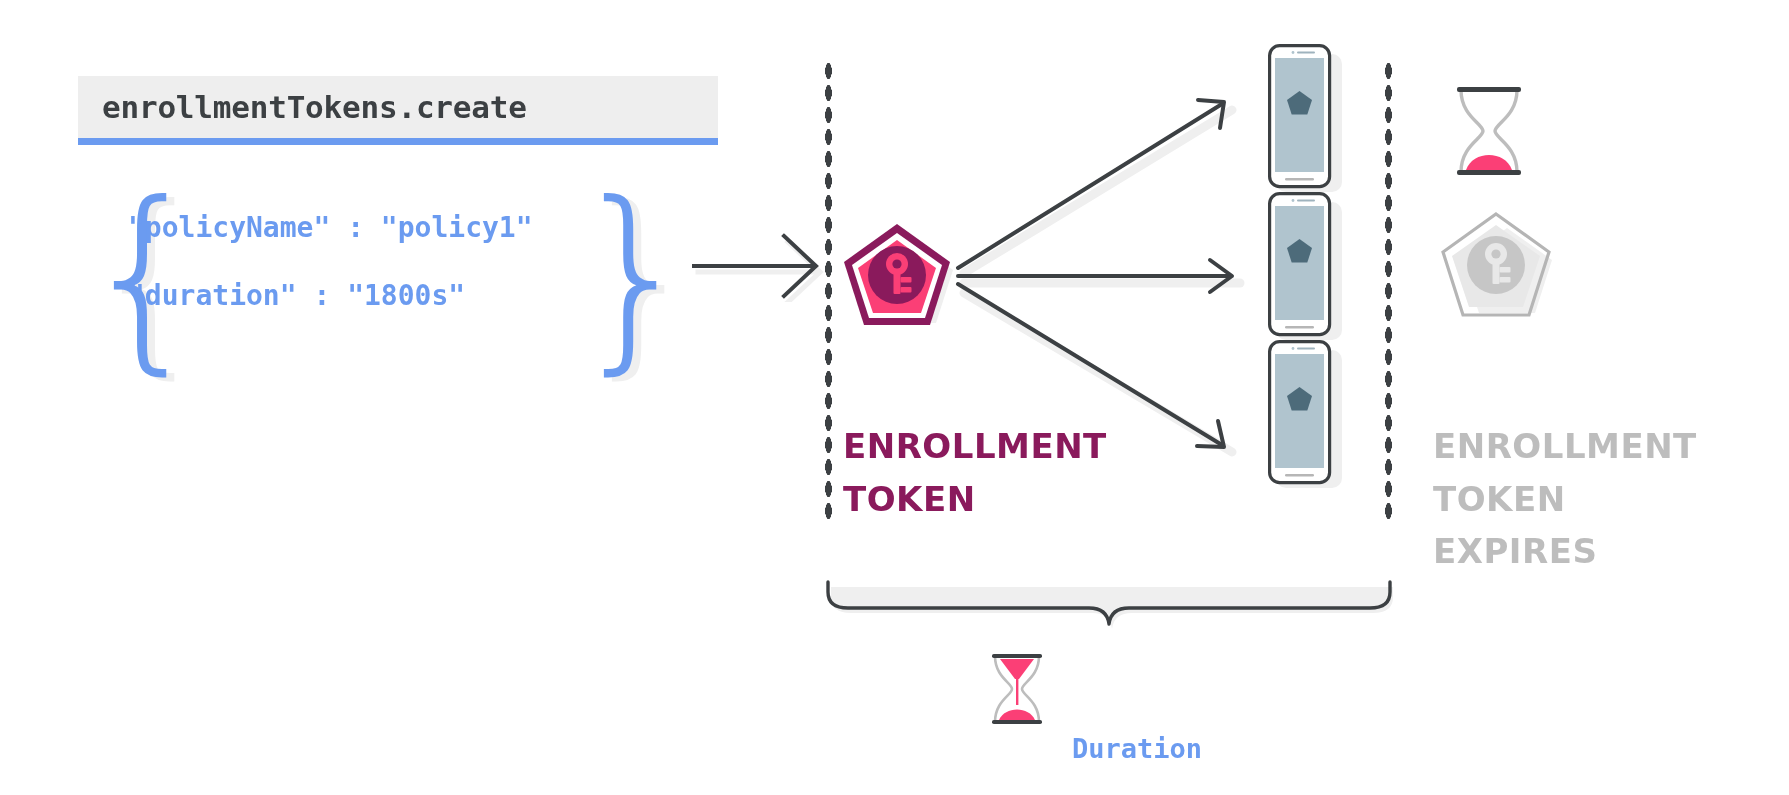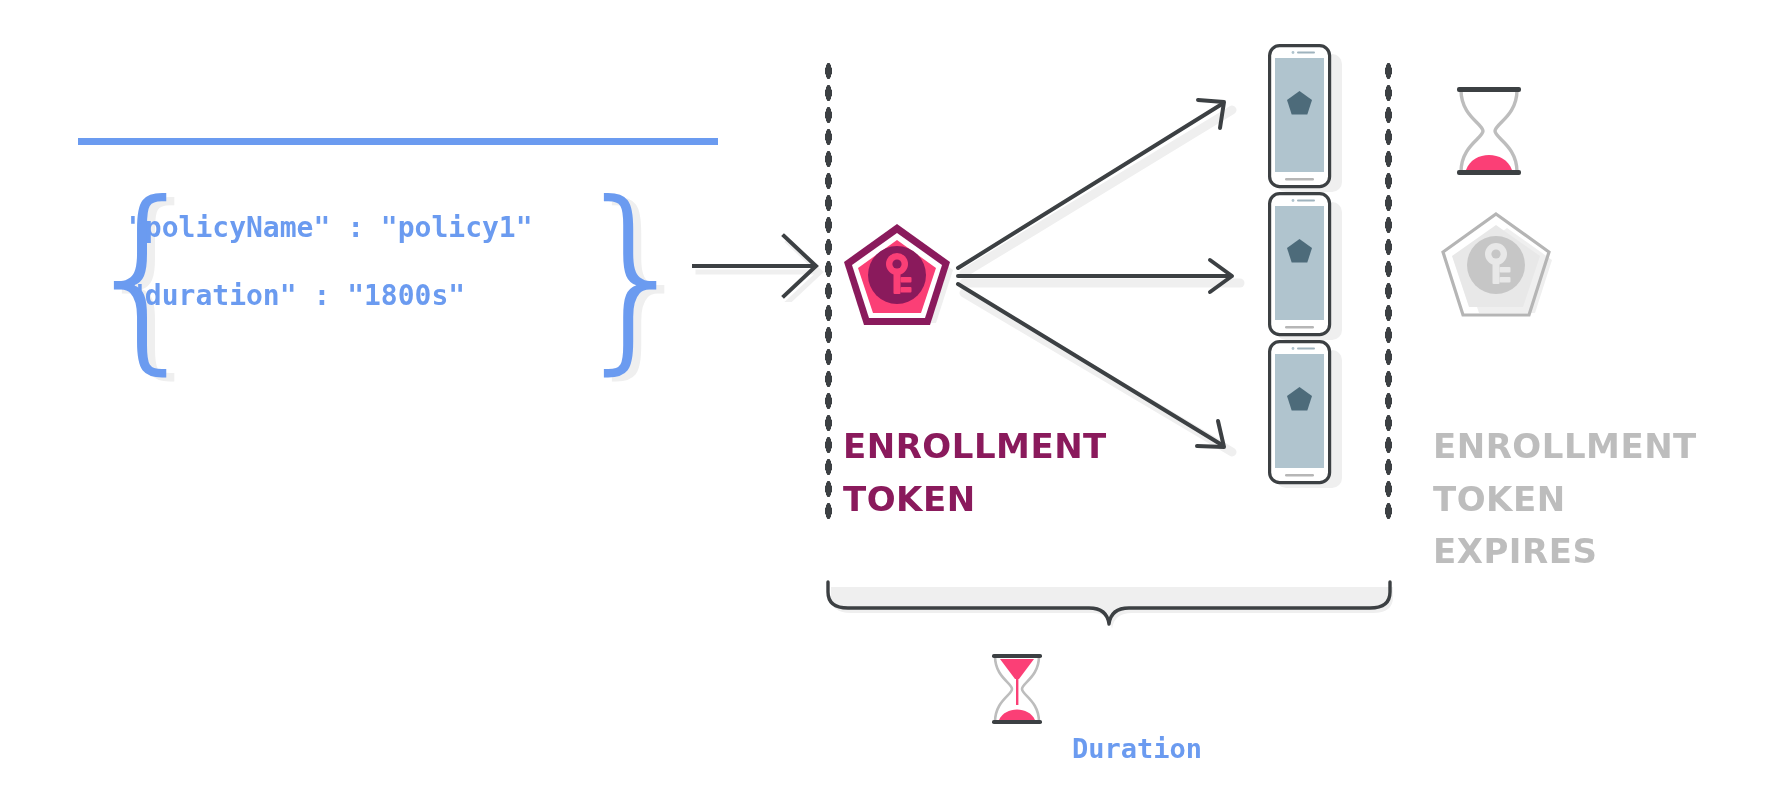--- a/index.html
+++ b/index.html
@@ -204,20 +204,23 @@
     color: #6b9bf0;
     line-height: 1.35;
     white-space: pre;
   }
 </style>
 </head>
 <body>
 
 <div id="stage">
 
+  <div class="api-title-box">
+    <span class="api-title-text">enrollmentTokens.create</span>
+  </div>
   <div class="api-title-underline"></div>
 
   <div class="payload-wrap">
     <span class="brace brace-left">{</span>
     <span class="brace brace-right">}</span>
     <div class="payload-lines">
       <div class="payload-line">"policyName" : "policy1"</div>
       <div class="payload-line">"duration" : "1800s"</div>
     </div>
   </div>

